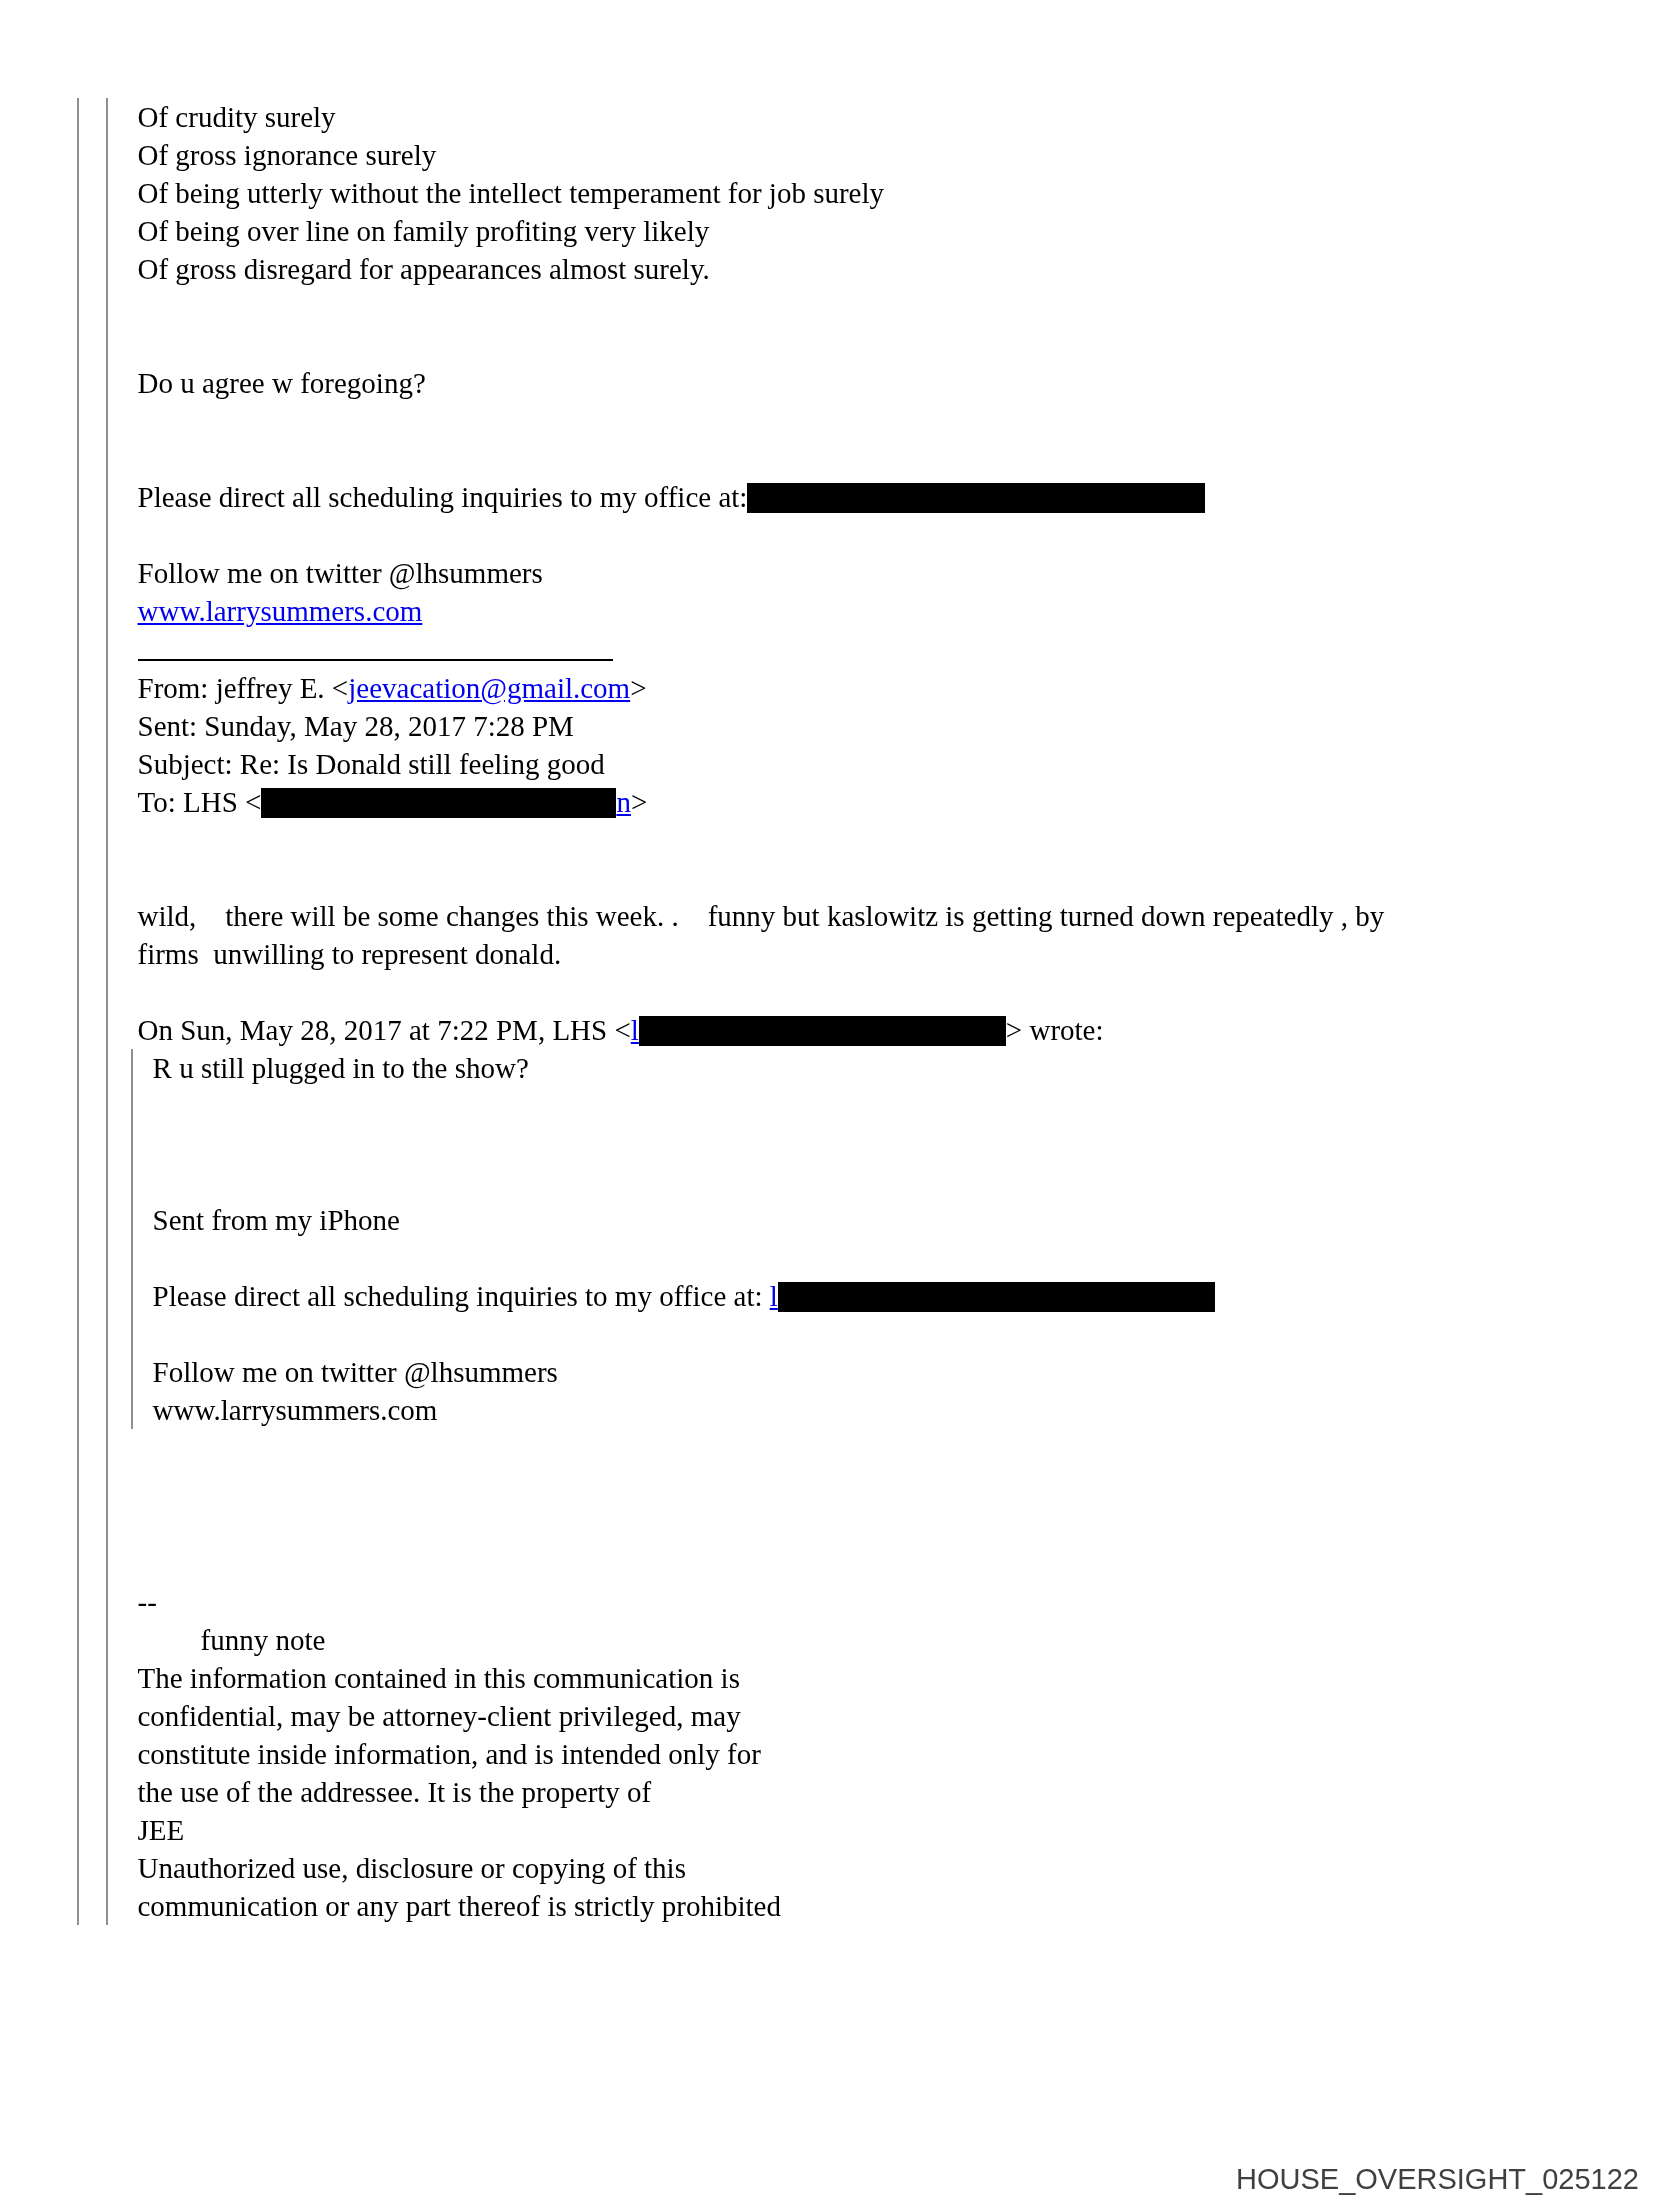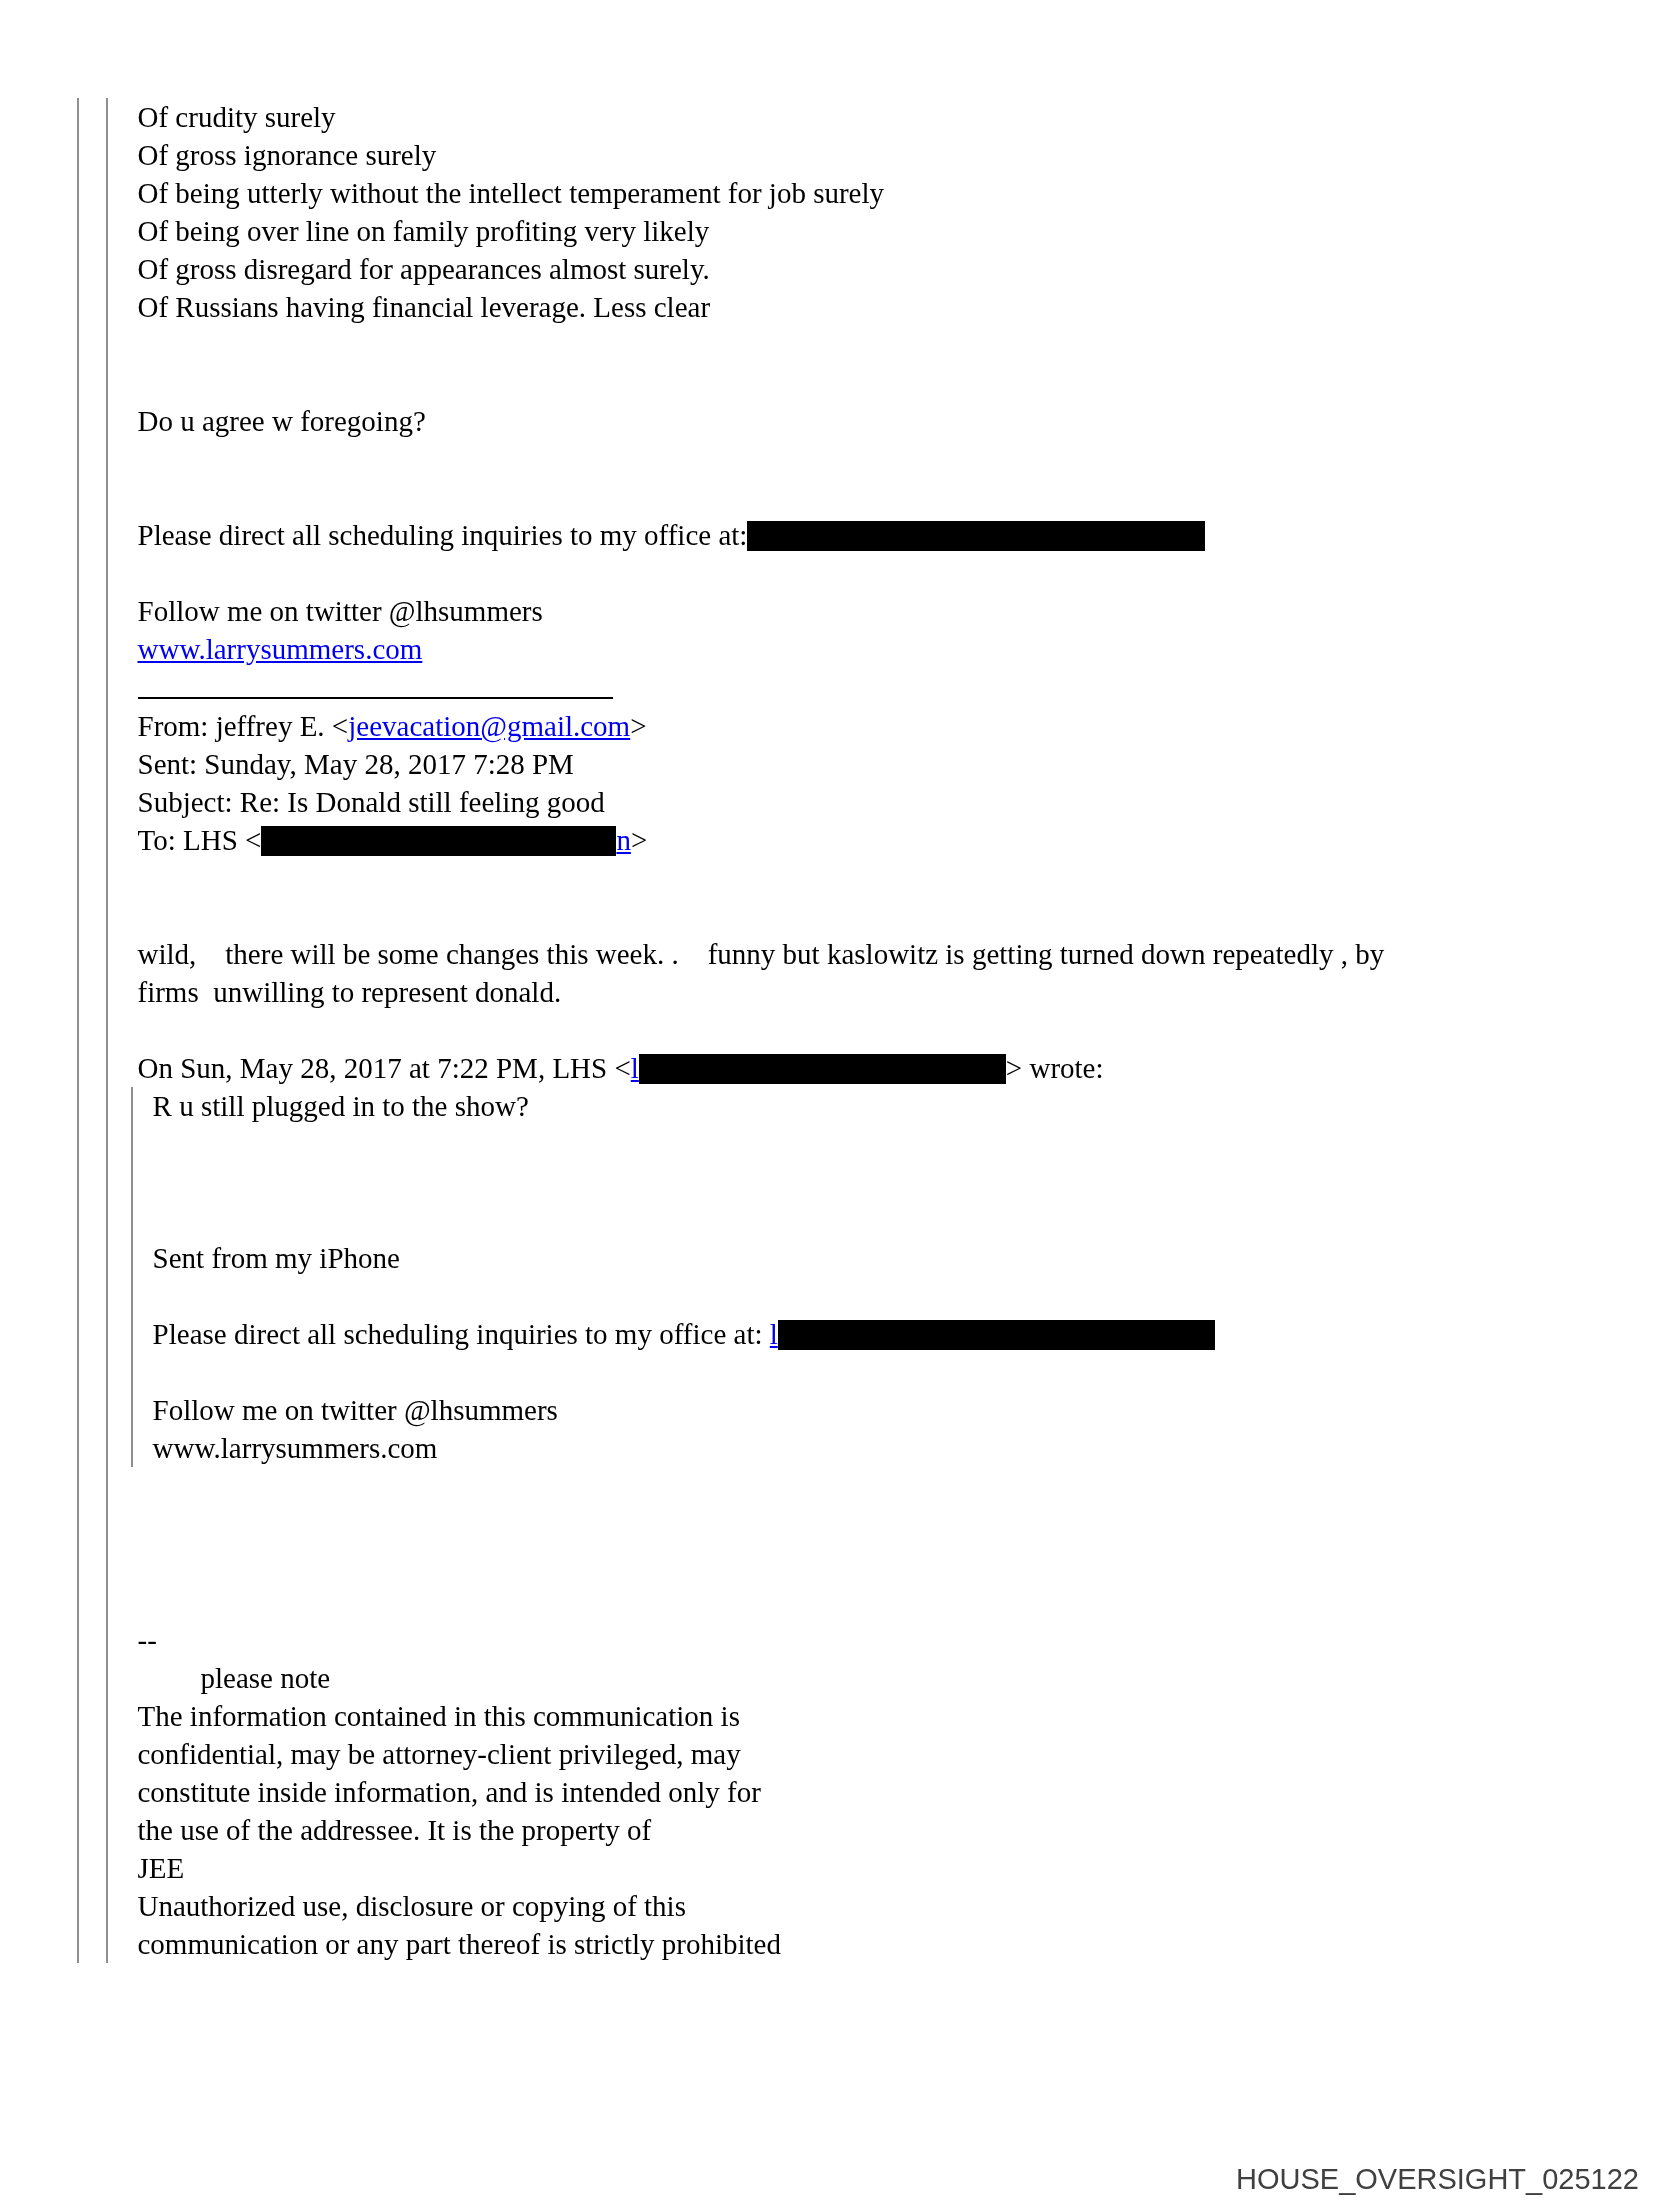--- a/index.html
+++ b/index.html
@@ -40,21 +40,20 @@
 
 <div class="content">
   <div class="q1">
     <div class="q2">
 
       <div class="line">Of crudity surely</div>
       <div class="line">Of gross ignorance surely</div>
       <div class="line">Of being utterly without the intellect temperament for job surely</div>
       <div class="line">Of being over line on family profiting very likely</div>
       <div class="line">Of gross disregard for appearances almost surely.</div>
-      <div class="line">Of Russians having financial leverage. Less clear</div>
 
       <div class="g1"></div>
 
       <div class="g1"></div>
       <div class="line">Do u agree w foregoing?</div>
 
       <div class="g1"></div>
 
       <div class="g1"></div>
       <div class="line"><span>Please direct all scheduling inquiries to my office at:</span><span class="redact rw1"></span></div>
@@ -86,21 +85,21 @@
         <div class="g1"></div>
         <div class="line"><span>Please direct all scheduling inquiries to my office at: </span><span class="link">l</span><span class="redact rw4"></span></div>
 
         <div class="g1"></div>
         <div class="line">Follow me on twitter @lhsummers</div>
         <div class="line">www.larrysummers.com</div>
       </div>
 
       <div class="g4"></div>
       <div class="line">--</div>
-      <div class="line indent-note">please note</div>
+      <div class="line indent-note">funny note</div>
       <div class="line">The information contained in this communication is</div>
       <div class="line">confidential, may be attorney-client privileged, may</div>
       <div class="line">constitute inside information, and is intended only for</div>
       <div class="line">the use of the addressee. It is the property of</div>
       <div class="line">JEE</div>
       <div class="line">Unauthorized use, disclosure or copying of this</div>
       <div class="line">communication or any part thereof is strictly prohibited</div>
 
     </div>
   </div>

